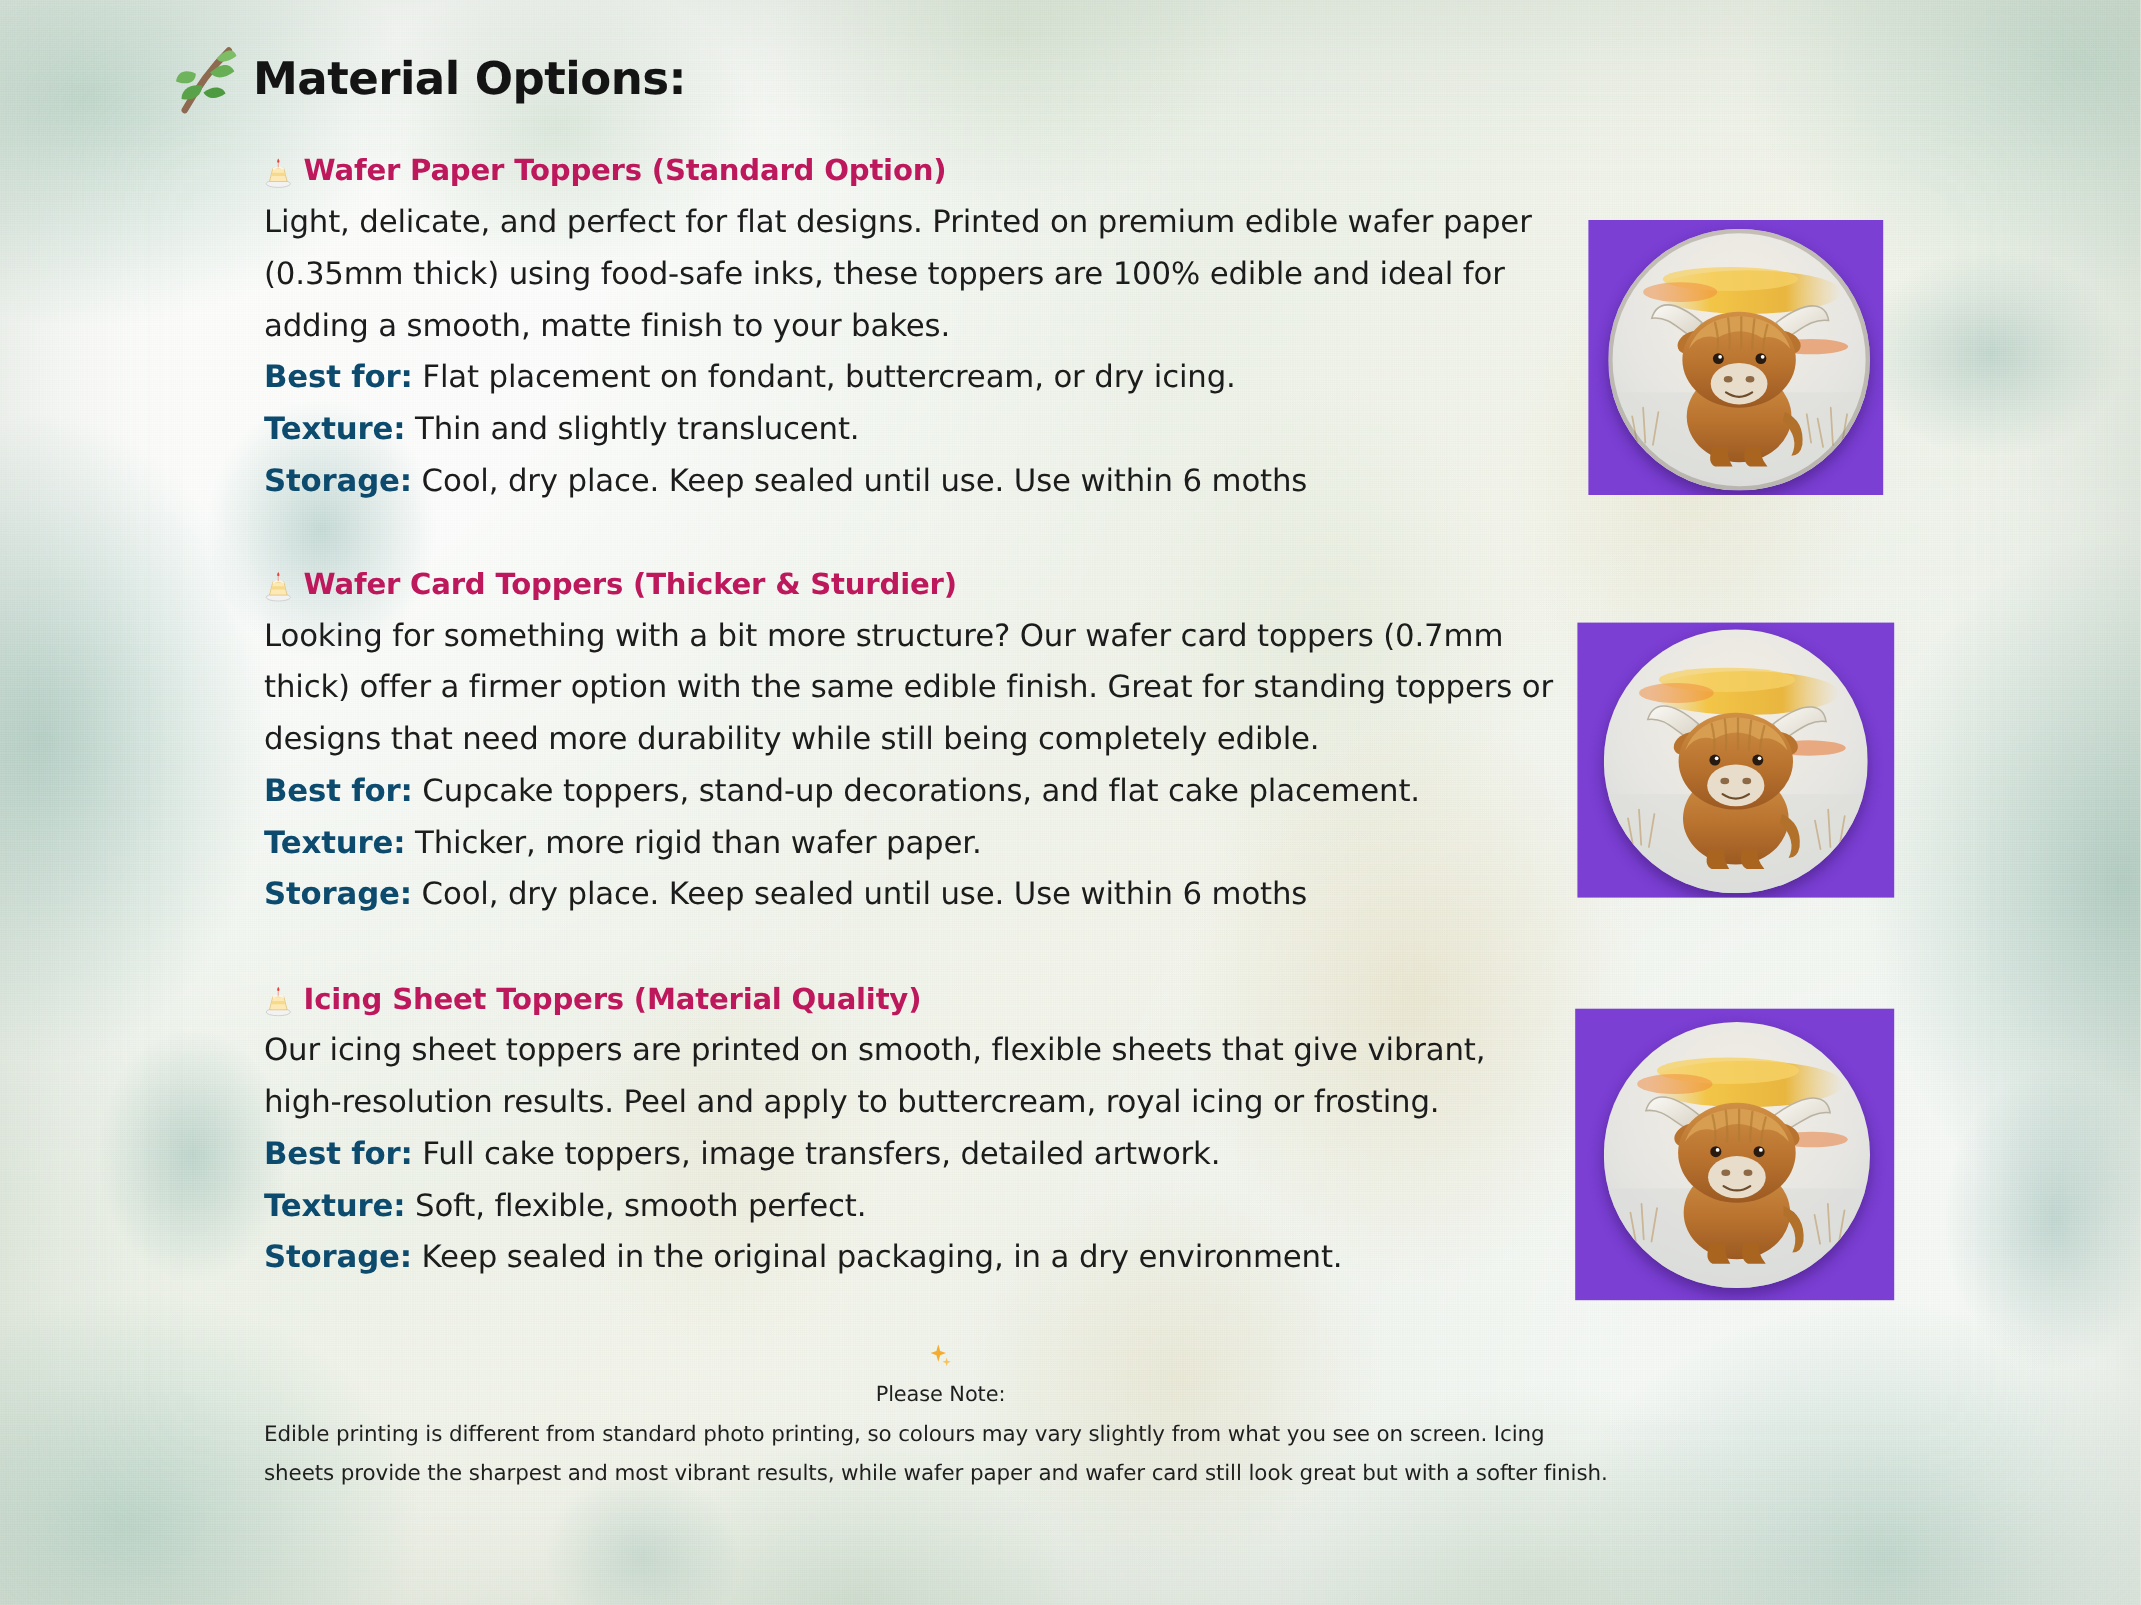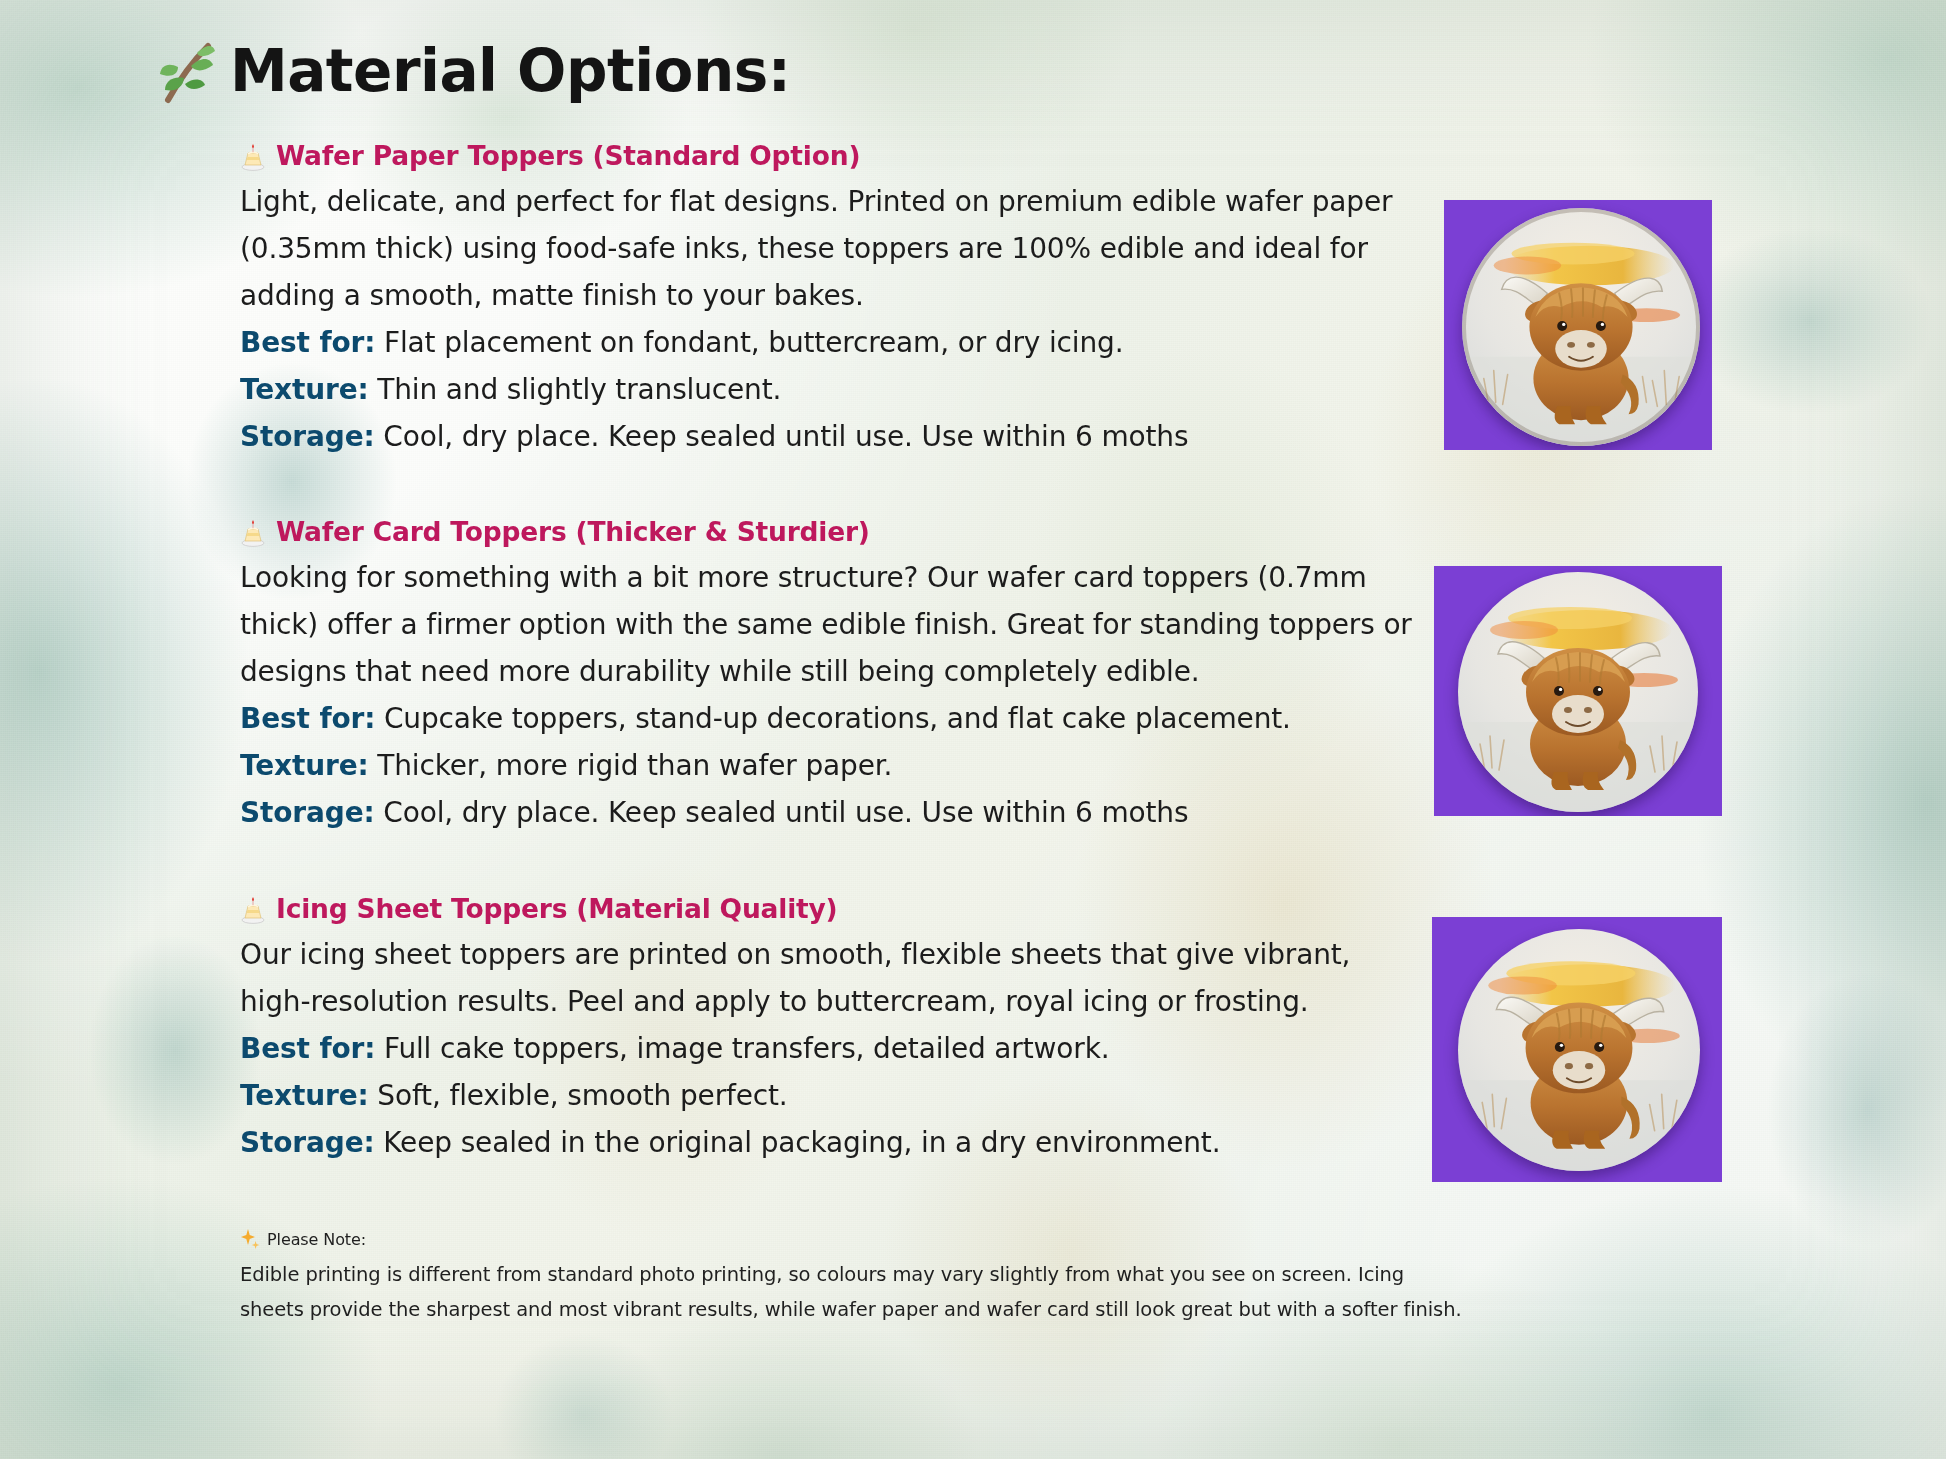--- a/index.html
+++ b/index.html
@@ -67,21 +67,21 @@
   #content{position:relative;z-index:2;}
 
   .title-row{
     position:absolute;left:158px;top:38px;
     display:flex;align-items:center;gap:14px;
   }
   .leaf-icon{width:58px;height:66px;display:block;}
   .page-title{
     font-family:"DejaVu Sans",sans-serif;
     font-weight:700;
-    font-size:58px;
+    font-size:41px;
     letter-spacing:-0.5px;
     color:#141414;
     line-height:1;
     white-space:nowrap;
   }
 
   .col{
     position:absolute;
     left:240px;
     width:1180px;
@@ -111,21 +111,21 @@
 
   
   .note{
     position:absolute;left:240px;
     width:1230px;
     font-size:19.5px;
     line-height:35px;
     letter-spacing:-0.1px;
     color:#1f1f1f;
   }
-  .note-head{display:flex;align-items:center;gap:7px;font-size:16px;}
+  .note-head{display:flex;align-items:center;gap:7px;font-size:19px;flex-direction:column;}
   .spark-icon{width:20px;height:22px;display:block;flex:none;}
 
   
   .shot{
     position:absolute;
     background:#7b3fd4;
     overflow:hidden;
   }
   .disc{
     position:absolute;

